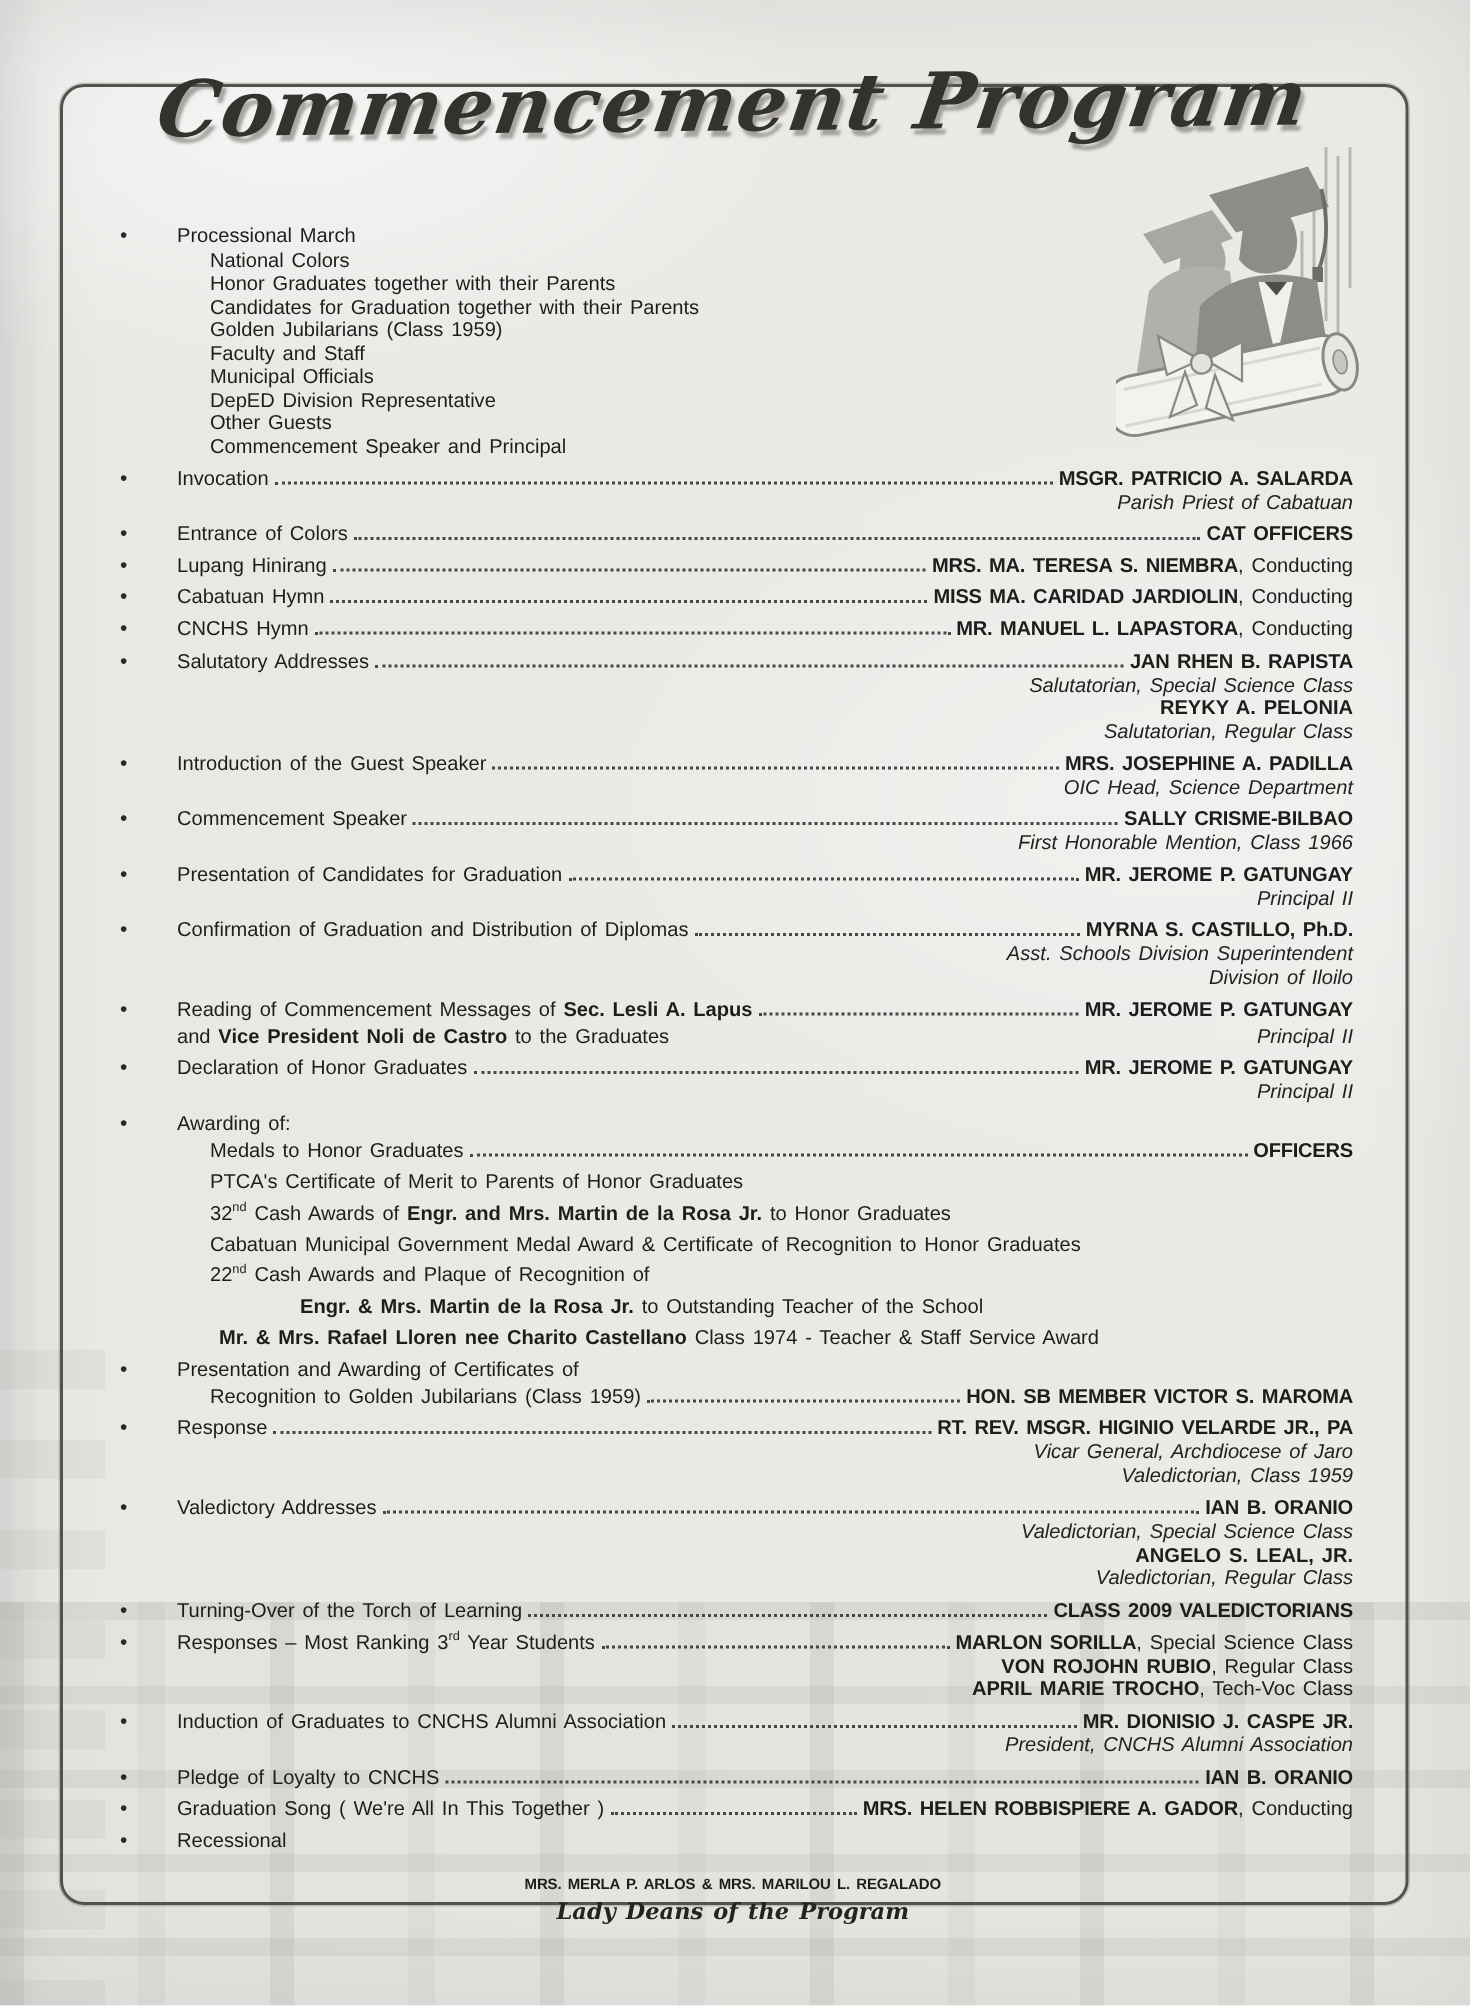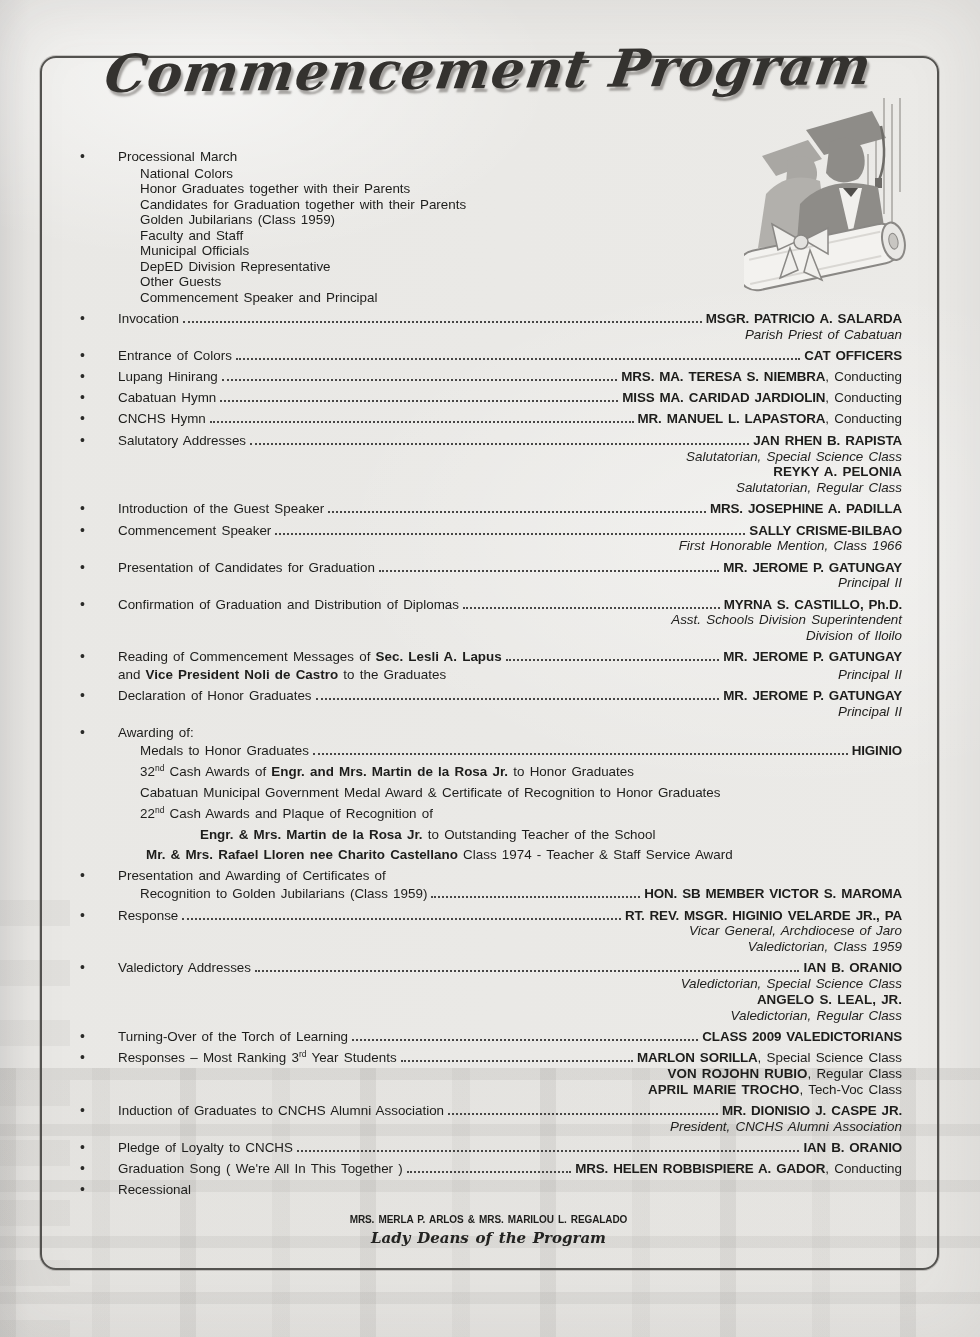--- a/index.html
+++ b/index.html
@@ -164,20 +164,21 @@
     <div class="r it">Salutatorian, Special Science Class</div>
     <div class="r b tight">REYKY A. PELONIA</div>
     <div class="r it">Salutatorian, Regular Class</div>
 
     <div class="prow">
       <span class="bullet">•</span>
       <span class="lbl">Introduction of the Guest Speaker</span>
       <span class="dots"></span>
       <span class="nm">MRS. JOSEPHINE A. PADILLA</span>
     </div>
+    <div class="r it">OIC Head, Science Department</div>
 
     <div class="prow">
       <span class="bullet">•</span>
       <span class="lbl">Commencement Speaker</span>
       <span class="dots"></span>
       <span class="nm">SALLY CRISME-BILBAO</span>
     </div>
     <div class="r it">First Honorable Mention, Class 1966</div>
 
     <div class="prow">
@@ -219,21 +220,25 @@
     <div class="r it">Principal II</div>
 
     <div class="prow">
       <span class="bullet">•</span>
       <span class="lbl">Awarding of:</span>
     </div>
     <div class="prow tight">
       <span class="w60"></span>
       <span class="lbl">Medals to Honor Graduates</span>
       <span class="dots"></span>
-      <span class="nm">HIGINIO</span>
+      <span class="nm">OFFICERS</span>
+    </div>
+    <div class="prow">
+      <span class="w60"></span>
+      <span class="lbl">PTCA's Certificate of Merit to Parents of Honor Graduates</span>
     </div>
     <div class="prow">
       <span class="w60"></span>
       <span class="lbl"><span>32</span><sup>nd</sup><span> Cash Awards of </span><span class="b">Engr. and Mrs. Martin de la Rosa Jr.</span><span> to Honor Graduates</span></span>
     </div>
     <div class="prow">
       <span class="w60"></span>
       <span class="lbl">Cabatuan Municipal Government Medal Award &amp; Certificate of Recognition to Honor Graduates</span>
     </div>
     <div class="prow">

